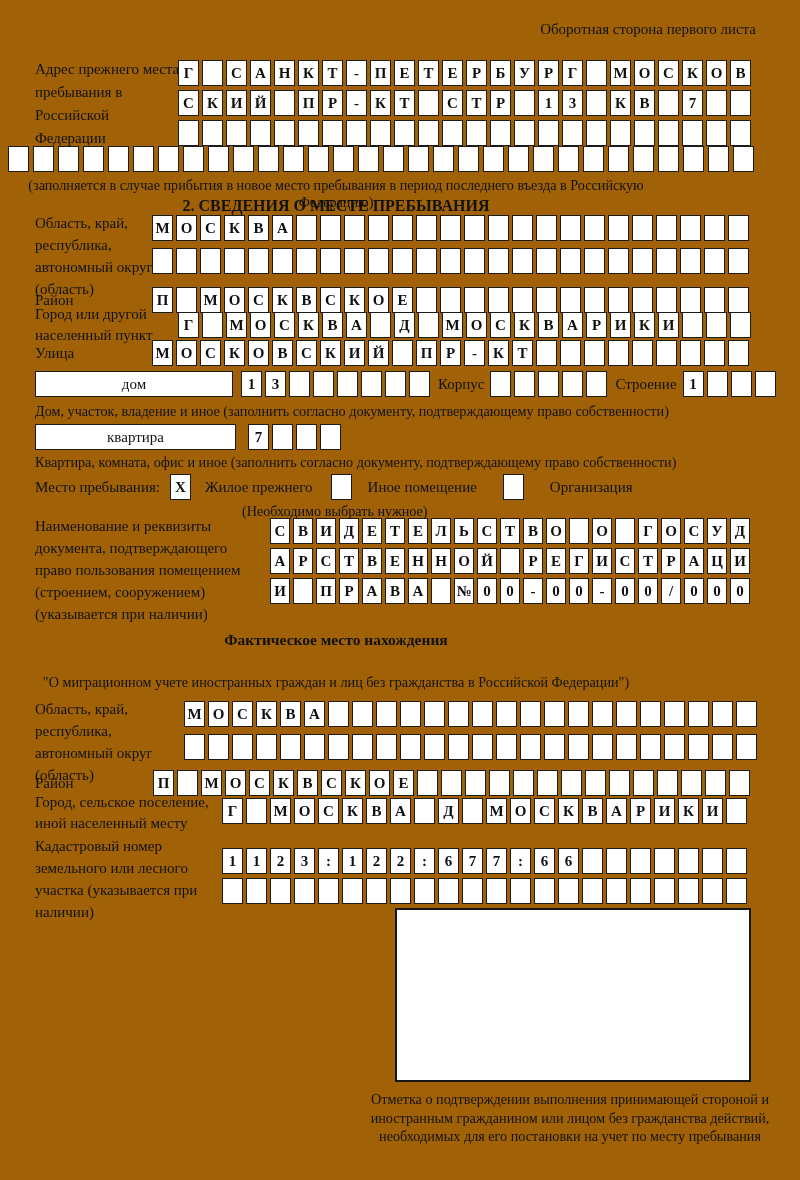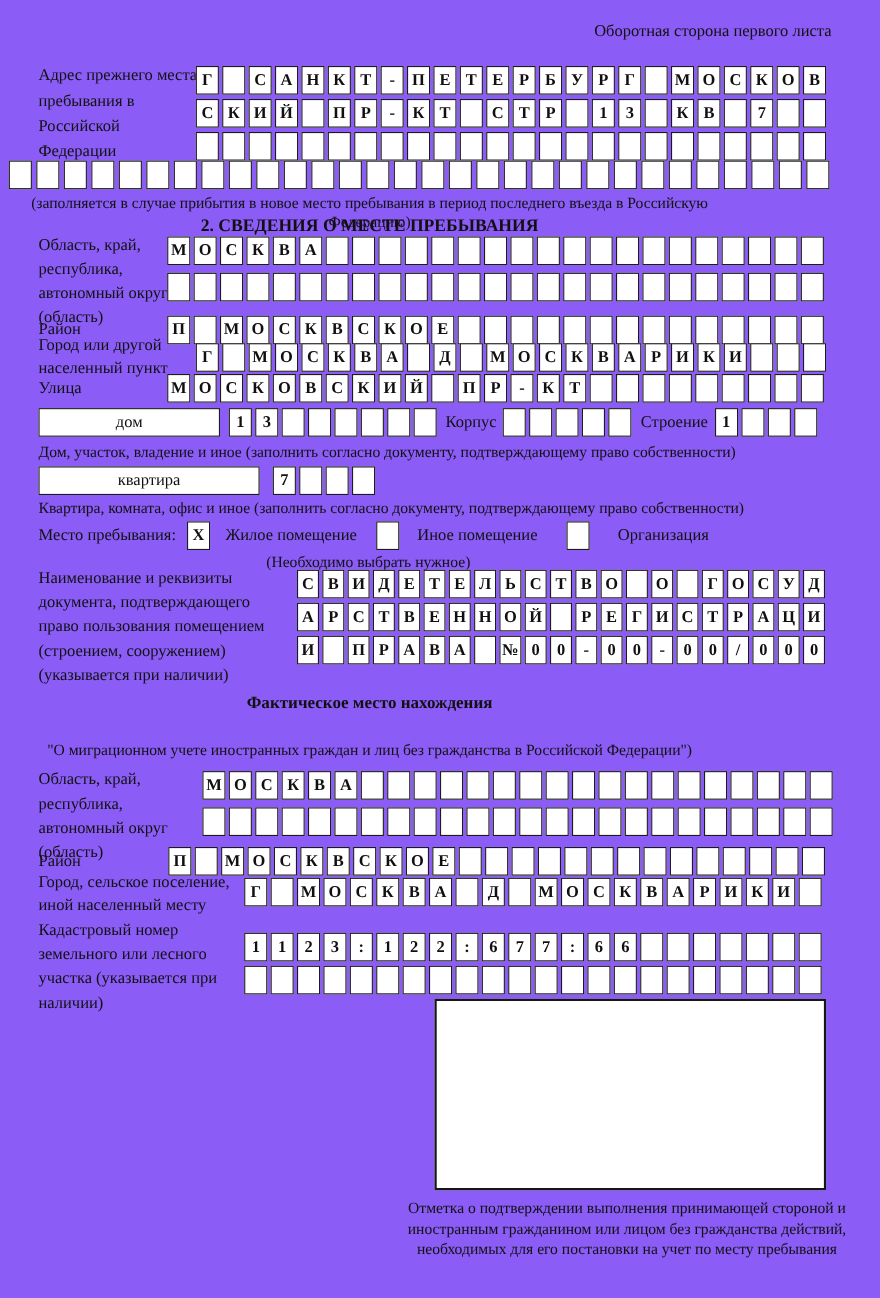--- a/index.html
+++ b/index.html
@@ -1,17 +1,17 @@
 <!DOCTYPE html>
 <html><head>
 <meta charset="utf-8">
 <style>
   html,body{margin:0;padding:0;background:#fff;}
   .page{
-    position:relative;width:800px;height:1180px;background:#8b5cf6;
+    position:relative;width:800px;height:1180px;background:#a16207;
     font-family:"Liberation Serif","DejaVu Serif",serif;color:#111;overflow:hidden;
   }
   .abs{position:absolute;}
   .lbl{font-size:15px;line-height:22px;color:#111;}
   .cells{display:flex;gap:3px;}
   .cell{
     box-sizing:border-box;width:21px;height:26px;border:1.5px solid #1c1c1c;
     display:flex;align-items:center;justify-content:center;
     font-size:15px;font-weight:bold;color:#101010;background:#fff;flex:0 0 auto;
   }
@@ -291,21 +291,21 @@
       <div class="cell"></div>
       <div class="cell"></div>
       <div class="cell"></div>
       <div class="cell"></div>
       <div class="cell"></div>
       <div class="cell"></div>
       <div class="cell"></div>
     </div>
 
   <div class="abs row-flex" style="top:371px;left:35px;align-items:center;">
-    <div class="labelbox" style="width:165px;">дом</div>
+    <div class="labelbox" style="width:198px;">дом</div>
     <div class="cells" style="margin-left:8px;">
         <div class="cell">1</div>
         <div class="cell">3</div>
         <div class="cell"></div>
         <div class="cell"></div>
         <div class="cell"></div>
         <div class="cell"></div>
         <div class="cell"></div>
         <div class="cell"></div>
       </div>
@@ -334,21 +334,21 @@
         <div class="cell"></div>
         <div class="cell"></div>
         <div class="cell"></div>
       </div>
   </div>
   <div class="abs caption" style="top:454px;left:35px;">Квартира, комната, офис и иное (заполнить согласно документу, подтверждающему право собственности)</div>
 
   <div class="abs row-flex" style="top:474px;left:35px;align-items:center;">
     <span class="lbl">Место пребывания:</span>
     <span class="cell" style="margin-left:10px;">X</span>
-    <span class="lbl" style="margin-left:14px;">Жилое помещение</span>
+    <span class="lbl" style="margin-left:14px;">Жилое прежнего</span>
     <span class="cell" style="margin-left:18px;"></span>
     <span class="lbl" style="margin-left:16px;">Иное помещение</span>
     <span class="cell" style="margin-left:26px;"></span>
     <span class="lbl" style="margin-left:26px;">Организация</span>
   </div>
   <div class="abs caption" style="top:503px;left:242px;">(Необходимо выбрать нужное)</div>
 
   <div class="abs lbl" style="top:515px;left:35px;width:232px;">Наименование и реквизиты документа, подтверждающего право пользования помещением (строением, сооружением) (указывается при наличии)</div>
   <div class="abs" style="top:518px;left:270px;display:flex;flex-direction:column;gap:4px;">
     <div class="cells">

